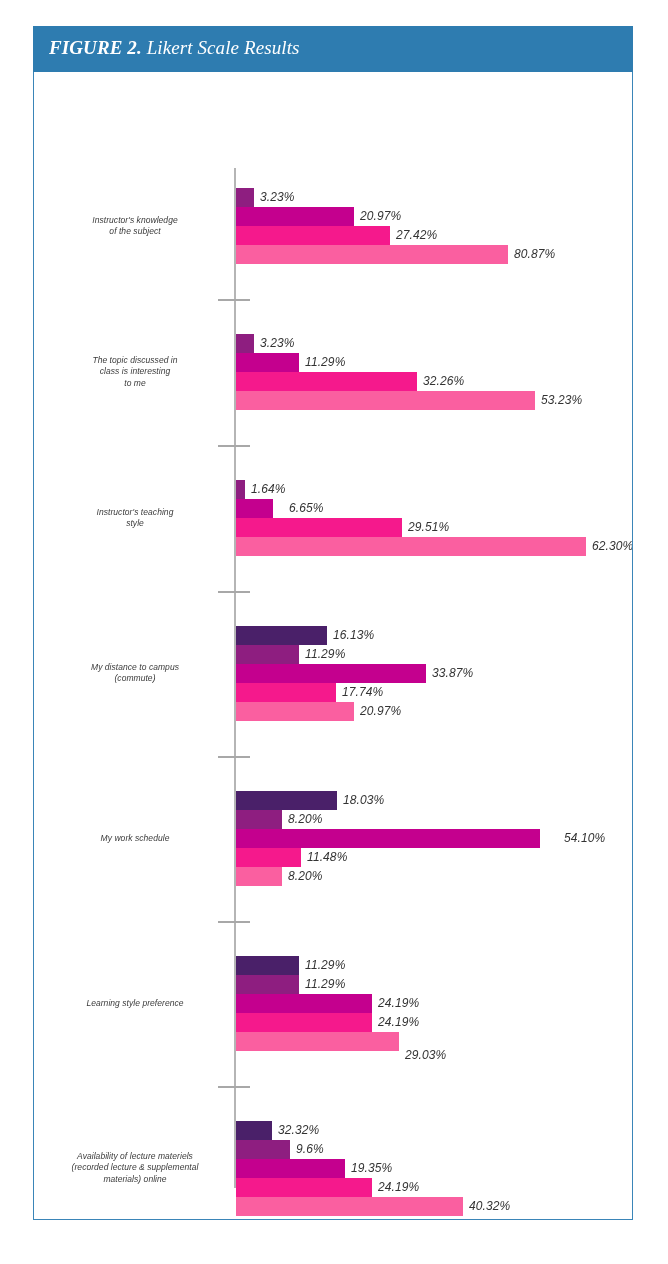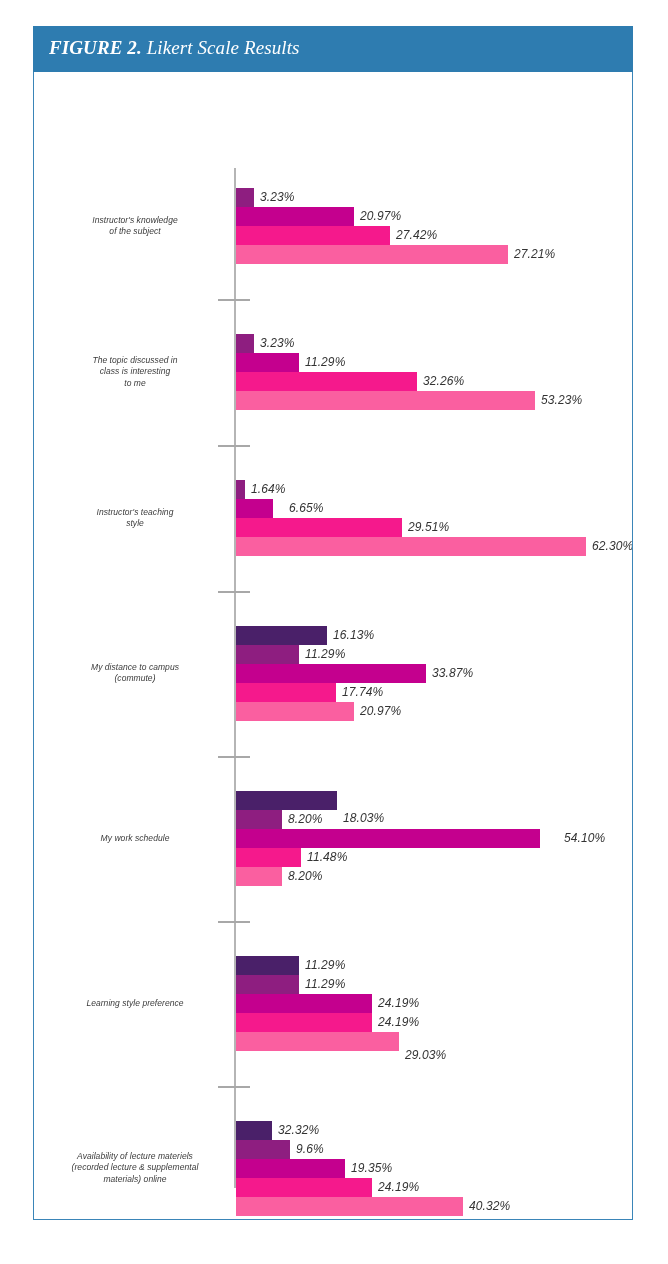--- a/index.html
+++ b/index.html
@@ -153,21 +153,21 @@
             <div class="bar-row">
               <div class="bar" style="width: 118px; background: rgb(196, 0, 142);"></div>
               <div class="bar-value" style="left: 118px;">20.97%</div>
             </div>
             <div class="bar-row">
               <div class="bar" style="width: 154px; background: rgb(245, 25, 140);"></div>
               <div class="bar-value" style="left: 154px;">27.42%</div>
             </div>
             <div class="bar-row">
               <div class="bar" style="width: 272px; background: rgb(250, 95, 160);"></div>
-              <div class="bar-value" style="left: 272px;">27.21%</div>
+              <div class="bar-value" style="left: 272px;">80.87%</div>
             </div>
           </div>
         </div>
         <div class="group-tick" style="top: 227px;"></div>
         <div class="group" style="top: 262px; height: 76px;">
           <div class="group-label-wrap" style="top: 21px;">
             <div class="group-label">The topic discussed in<br>class is interesting<br>to me</div>
           </div>
           <div class="bars">
             <div class="bar-row">
@@ -241,21 +241,21 @@
           </div>
         </div>
         <div class="group-tick" style="top: 684px;"></div>
         <div class="group" style="top: 719px; height: 95px;">
           <div class="group-label-wrap" style="top: 42px;">
             <div class="group-label">My work schedule</div>
           </div>
           <div class="bars">
             <div class="bar-row">
               <div class="bar" style="width: 101px; background: rgb(74, 32, 105);"></div>
-              <div class="bar-value" style="left: 101px; margin-top: 18px;">18.03%</div>
+              <div class="bar-value" style="left: 101px;">18.03%</div>
             </div>
             <div class="bar-row">
               <div class="bar" style="width: 46px; background: rgb(142, 30, 128);"></div>
               <div class="bar-value" style="left: 46px;">8.20%</div>
             </div>
             <div class="bar-row">
               <div class="bar" style="width: 304px; background: rgb(196, 0, 142);"></div>
               <div class="bar-value" style="left: 304px; padding-left: 24px;">54.10%</div>
             </div>
             <div class="bar-row">

